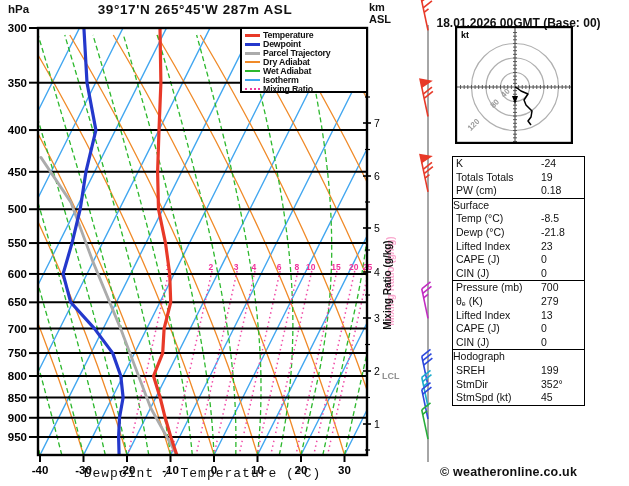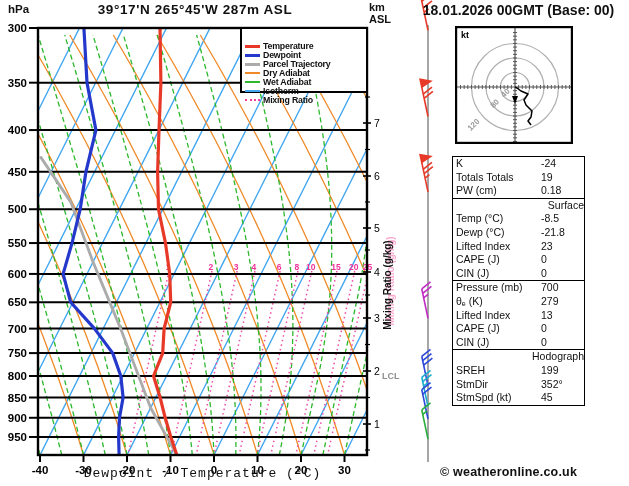--- a/index.html
+++ b/index.html
@@ -5,35 +5,35 @@
   html,body{margin:0;padding:0;}
   body{width:629px;height:486px;position:relative;background:#fff;
        font-family:"Liberation Sans",sans-serif;color:#111;overflow:hidden;}
   .abs{position:absolute;}
   #skewt,#hodo{position:absolute;left:0;top:0;}
   #hodo{left:455px;top:26px;}
   .hdr{font-weight:bold;white-space:nowrap;}
   #hpa-label{left:8px;top:3px;font-size:11.5px;}
   #main-title{left:55px;top:2px;width:280px;text-align:center;font-size:13.5px;letter-spacing:.6px;}
   #km-label{left:369px;top:1px;font-size:11px;line-height:12px;font-weight:bold;}
-  #date-title{left:408px;top:2px;width:221px;text-align:center;font-size:14px;}
+  #date-title{left:408px;top:16px;width:221px;text-align:center;font-size:12px;}
   #legend{left:240px;top:27px;width:128px;height:66px;border:2px solid #000;background:#fff;
-          box-sizing:border-box;padding-top:13px;z-index:5;}
+          box-sizing:border-box;padding-top:2px;z-index:5;}
   .leg-row{display:flex;align-items:center;height:8.9px;font-size:8.8px;font-weight:bold;letter-spacing:-.2px;}
   .leg-swatch{width:15px;margin:0 3px;flex:none;}
   #xaxis-title{left:60px;top:466px;width:285px;text-align:center;font-size:13px;letter-spacing:1px;font-family:Liberation Mono, monospace;}
   .mixlab{left:309px;top:278px;width:160px;height:14px;text-align:center;font-size:10px;font-weight:bold;
           transform:rotate(-90deg);white-space:nowrap;}
   #mix-label-ghost{left:312px;top:274px;color:#f9a8ce;}
   #lcl-label{left:370px;top:371px;font-size:9px;font-weight:bold;color:#8f8f8f;margin-left:12px;}
   #data-table{left:452px;top:156px;width:133px;border:1.6px solid #000;background:#fff;
               box-sizing:border-box;font-size:10.5px;}
   .tbl-section{border-top:1.6px solid #000;}
   .tbl-section:first-child{border-top:none;}
-  .tbl-title{text-align:right;height:13.6px;line-height:13.6px;}
+  .tbl-title{text-align:left;height:13.6px;line-height:13.6px;}
   .tbl-row{display:flex;height:13.6px;line-height:13.6px;padding:0 3px;}
   .tbl-label{flex:1;white-space:nowrap;}
   .tbl-value{width:40px;flex:none;white-space:nowrap;}
   #footer{left:440px;top:465px;width:189px;font-size:12.5px;font-weight:bold;letter-spacing:.2px;}
 </style>
 </head>
 <body>
 
 <svg id="skewt" width="629" height="486" viewBox="0 0 629 486">
     <defs>

